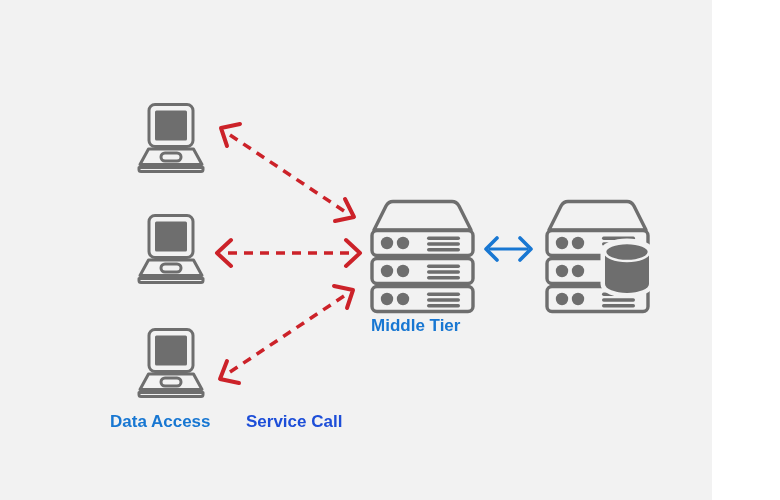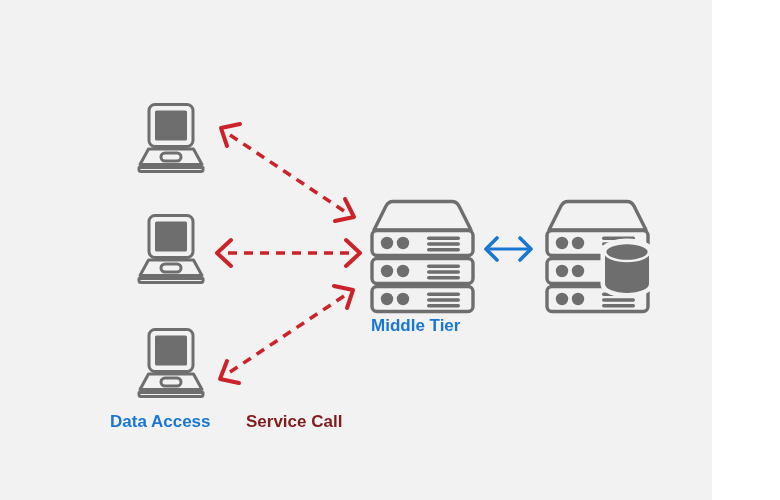--- a/index.html
+++ b/index.html
@@ -25,21 +25,21 @@
   }
   .label {
     position: absolute;
     font-family: "Liberation Sans", sans-serif;
     font-weight: bold;
     font-size: 17px;
     white-space: nowrap;
     line-height: 1;
   }
   .label-blue { color: #1877d2; }
-  .label-red  { color: #7f1d1d; }
+  .label-red  { color: #1d4ed8; }
 
   #label-middle-tier { left: 371px; top: 317px; }
   #label-data-access { left: 110px; top: 413px; }
   #label-service-call { left: 246px; top: 413px; }
 </style>
 </head>
 <body>
 
 <div id="stage">
 

